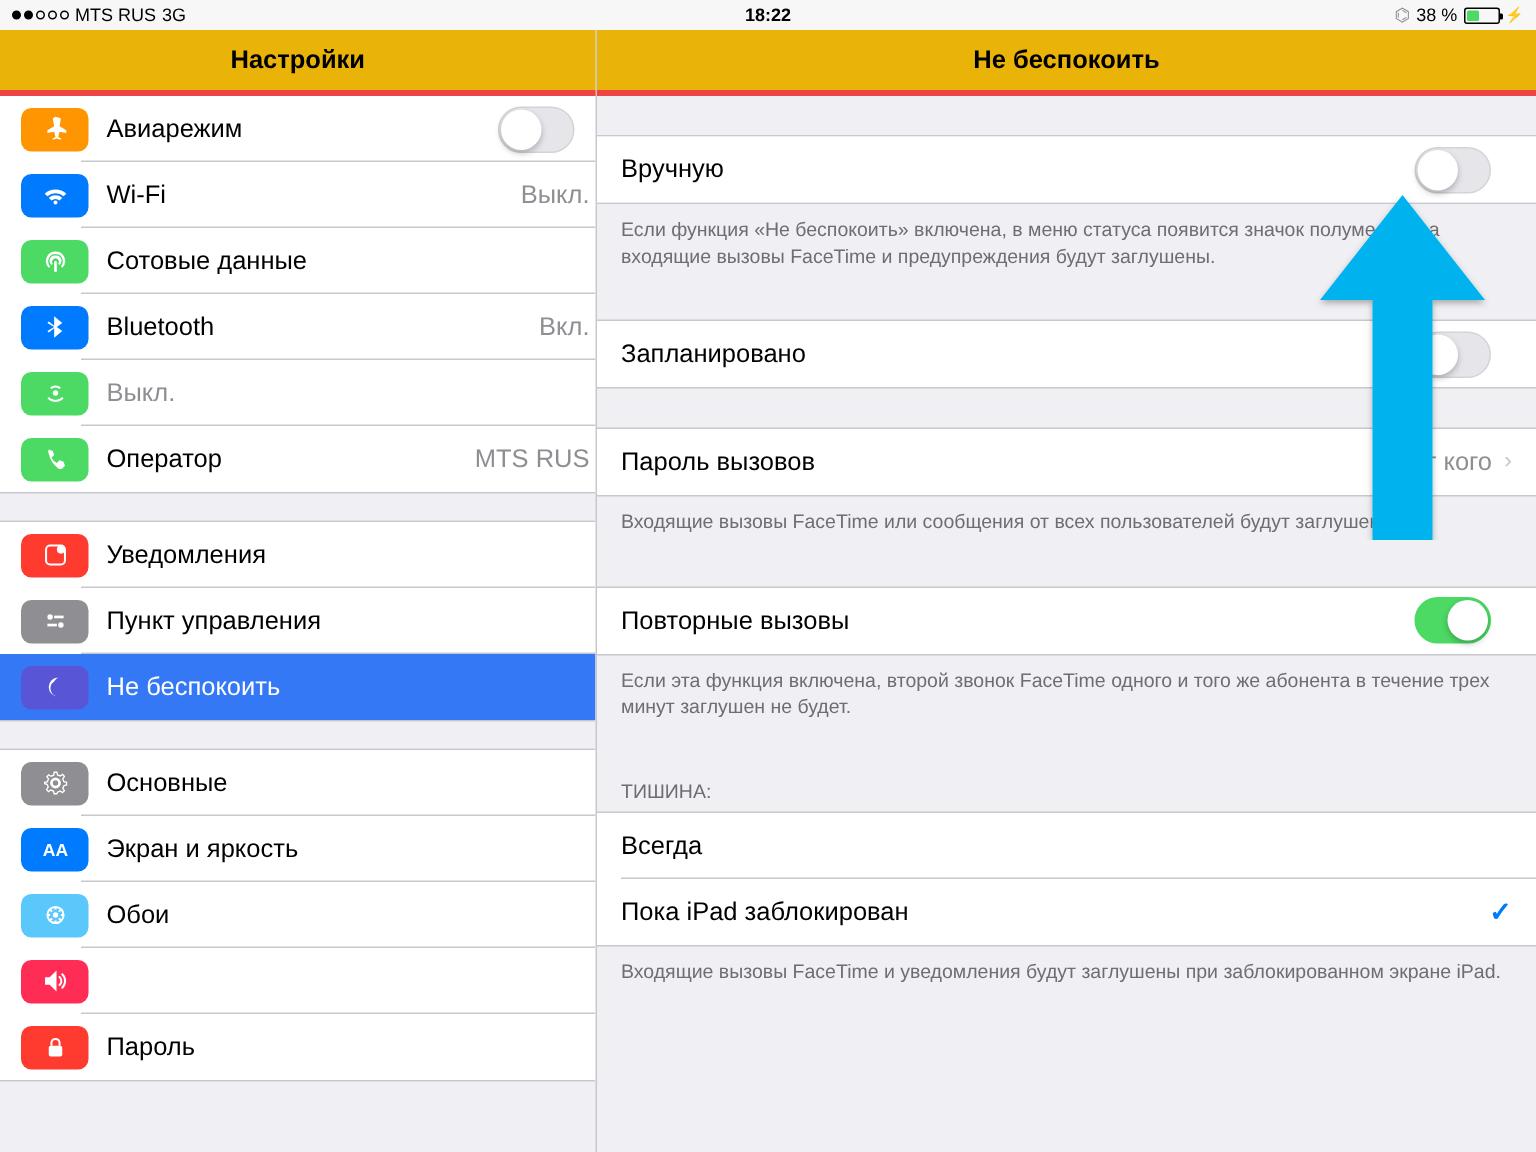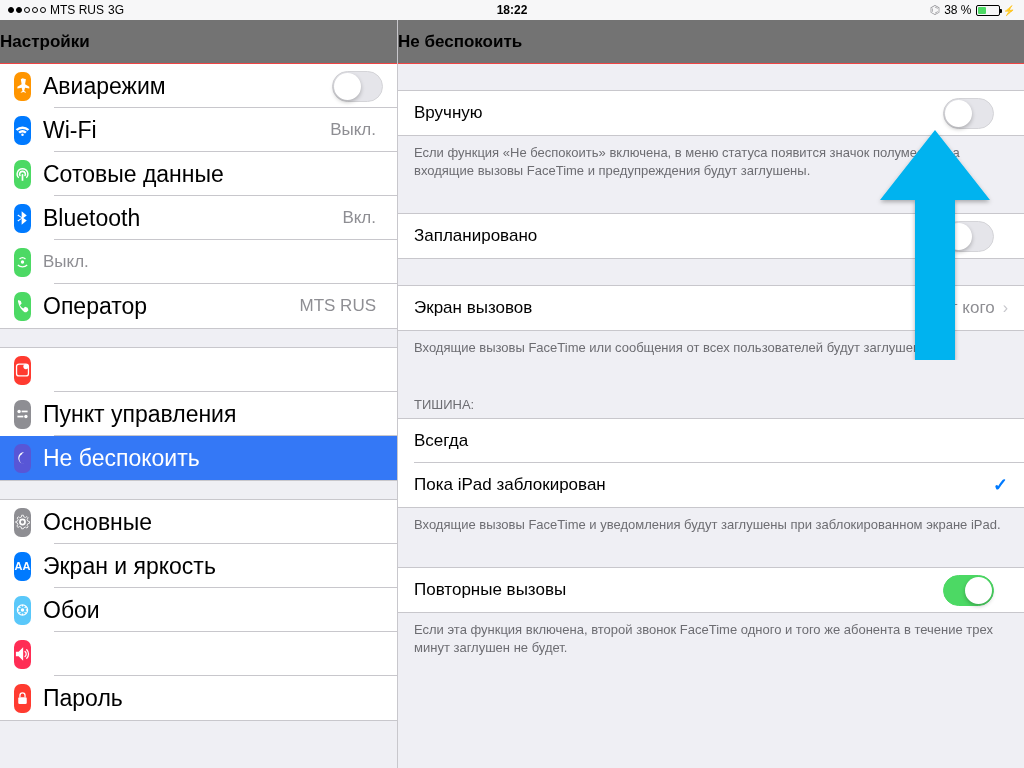--- a/index.html
+++ b/index.html
@@ -12,35 +12,35 @@
 .sig-dot { width: 6px; height: 6px; border-radius: 50%; border: 1px solid #000; }
 .sig-dot.f { background: #000; }
 .battery { width: 24px; height: 11px; border: 1px solid #000; border-radius: 2px; position: relative; }
 .battery::after { content: ""; position: absolute; right: -3px; top: 3px; width: 2px; height: 4px; background: #000; border-radius: 0 1px 1px 0; }
 .battery .fill { position: absolute; left: 1px; top: 1px; bottom: 1px; width: 38%; background: #4cd964; border-radius: 1px; }
 
 .columns { display: flex; height: 748px; }
 .sidebar { width: 398px; border-right: 1px solid #c8c7cc; background: #efeff4; display: flex; flex-direction: column; }
 .detail { flex: 1; background: #efeff4; display: flex; flex-direction: column; }
 
-.navbar { height: 44px; background: #737373; border-bottom: 1px solid #ef4444; display: flex; align-items: center; }
+.navbar { height: 44px; background: #eab308; border-bottom: 4px solid #ef4444; display: flex; align-items: center; justify-content: center; }
 .navbar .title { font-size: 17px; font-weight: 600; }
 
 .scroll { overflow-y: auto; flex: 1; }
 
 .group { margin-top: 18px; background: #fff; border-top: 1px solid #c8c7cc; border-bottom: 1px solid #c8c7cc; }
 .group.first { margin-top: 0; border-top: none; }
 .row { height: 44px; display: flex; align-items: center; padding-left: 14px; position: relative; }
 .row .sep { position: absolute; left: 54px; right: 0; bottom: 0; height: 1px; background: #c8c7cc; }
 .row:last-child .sep { display: none; }
 .row.selected { background: #3478f6; }
 .row.selected .label { color: #fff; }
-.row .icon { width: 17px; height: 29px; border-radius: 7px; margin-right: 12px; display: flex; align-items: center; justify-content: center; flex-shrink: 0; }
-.row .label { font-size: 23px; color: #000; flex: 1; }
-.row .value { font-size: 17px; color: #8e8e93; margin-right: 21px; }
+.row .icon { width: 45px; height: 29px; border-radius: 7px; margin-right: 12px; display: flex; align-items: center; justify-content: center; flex-shrink: 0; }
+.row .label { font-size: 17px; color: #000; flex: 1; }
+.row .value { font-size: 17px; color: #8e8e93; margin-right: 4px; }
 
 .toggle { width: 51px; height: 31px; border-radius: 16px; background: #e5e5ea; position: relative; margin-right: 14px; border: 1px solid #d4d4d8; }
 .toggle .knob { width: 27px; height: 27px; border-radius: 50%; background: #fff; position: absolute; top: 1px; left: 1px; box-shadow: 0 2px 4px rgba(0,0,0,0.25); }
 .toggle.on { background: #4cd964; border-color: #4cd964; }
 .toggle.on .knob { left: auto; right: 1px; }
 
 .drow { min-height: 44px; display: flex; align-items: center; padding: 0 16px; background: #fff; position: relative; }
 .drow .label { font-size: 17px; color: #000; flex: 1; }
 .drow .value { font-size: 17px; color: #8e8e93; margin-right: 8px; }
 .drow .chev { color: #c7c7cc; }
@@ -151,20 +151,21 @@
           </div>
         </div>
         <div class="group">
           <div class="row">
             <div class="icon" style="background: rgb(255, 59, 48);">
               <svg class="glyph" viewBox="0 0 20 20">
                 <rect x="3" y="3" width="14" height="14" rx="3" fill="none" stroke="#fff" stroke-width="1.5"></rect>
                 <circle cx="14" cy="6" r="3" fill="#fff"></circle>
               </svg>
             </div>
+            <span class="label">Уведомления</span>
             <div class="sep"></div>
           </div>
           <div class="row">
             <div class="icon" style="background: rgb(142, 142, 147);">
               <svg class="glyph" viewBox="0 0 20 20">
                 <circle cx="6" cy="7" r="2" fill="#fff"></circle>
                 <rect x="9" y="6" width="7" height="2" fill="#fff"></rect>
                 <circle cx="14" cy="13" r="2" fill="#fff"></circle>
                 <rect x="4" y="12" width="7" height="2" fill="#fff"></rect>
               </svg>
@@ -259,53 +260,53 @@
             <div class="toggle">
                 <div class="knob"></div>
               </div>
           </div>
         </div>
       </div>
 
       <div class="dsection">
         <div class="dgroup">
           <div class="drow">
-            <span class="label">Экран вызовов</span>
+            <span class="label">Пароль вызовов</span>
             <span class="value">Ни от кого</span>
             <span class="chev">›</span>
           </div>
         </div>
         <div class="footer">Входящие вызовы FaceTime или сообщения от всех пользователей будут заглушены.</div>
-      </div>
-
-      <div class="dsection tight">
-        <div class="header-lbl">ТИШИНА:</div>
-        <div class="dgroup">
-          <div class="drow">
-            <span class="label">Всегда</span>
-            <div class="sep"></div>
-          </div>
-          <div class="drow">
-            <span class="label">Пока iPad заблокирован</span>
-            <span class="check">✓</span>
-          </div>
-        </div>
-        <div class="footer">Входящие вызовы FaceTime и уведомления будут заглушены при заблокированном экране iPad.</div>
       </div>
 
       <div class="dsection tight">
         <div class="dgroup">
           <div class="drow">
             <span class="label">Повторные вызовы</span>
             <div class="toggle on">
                 <div class="knob"></div>
               </div>
           </div>
         </div>
         <div class="footer">Если эта функция включена, второй звонок FaceTime одного и того же абонента в течение трех минут заглушен не будет.</div>
+      </div>
+
+      <div class="dsection tight">
+        <div class="header-lbl">ТИШИНА:</div>
+        <div class="dgroup">
+          <div class="drow">
+            <span class="label">Всегда</span>
+            <div class="sep"></div>
+          </div>
+          <div class="drow">
+            <span class="label">Пока iPad заблокирован</span>
+            <span class="check">✓</span>
+          </div>
+        </div>
+        <div class="footer">Входящие вызовы FaceTime и уведомления будут заглушены при заблокированном экране iPad.</div>
       </div>
 
     </div>
   </div>
 </div>
 
 <div class="arrow-overlay">
   <svg width="130" height="230" viewBox="0 0 130 230">
     <defs>
         <filter id="s">

